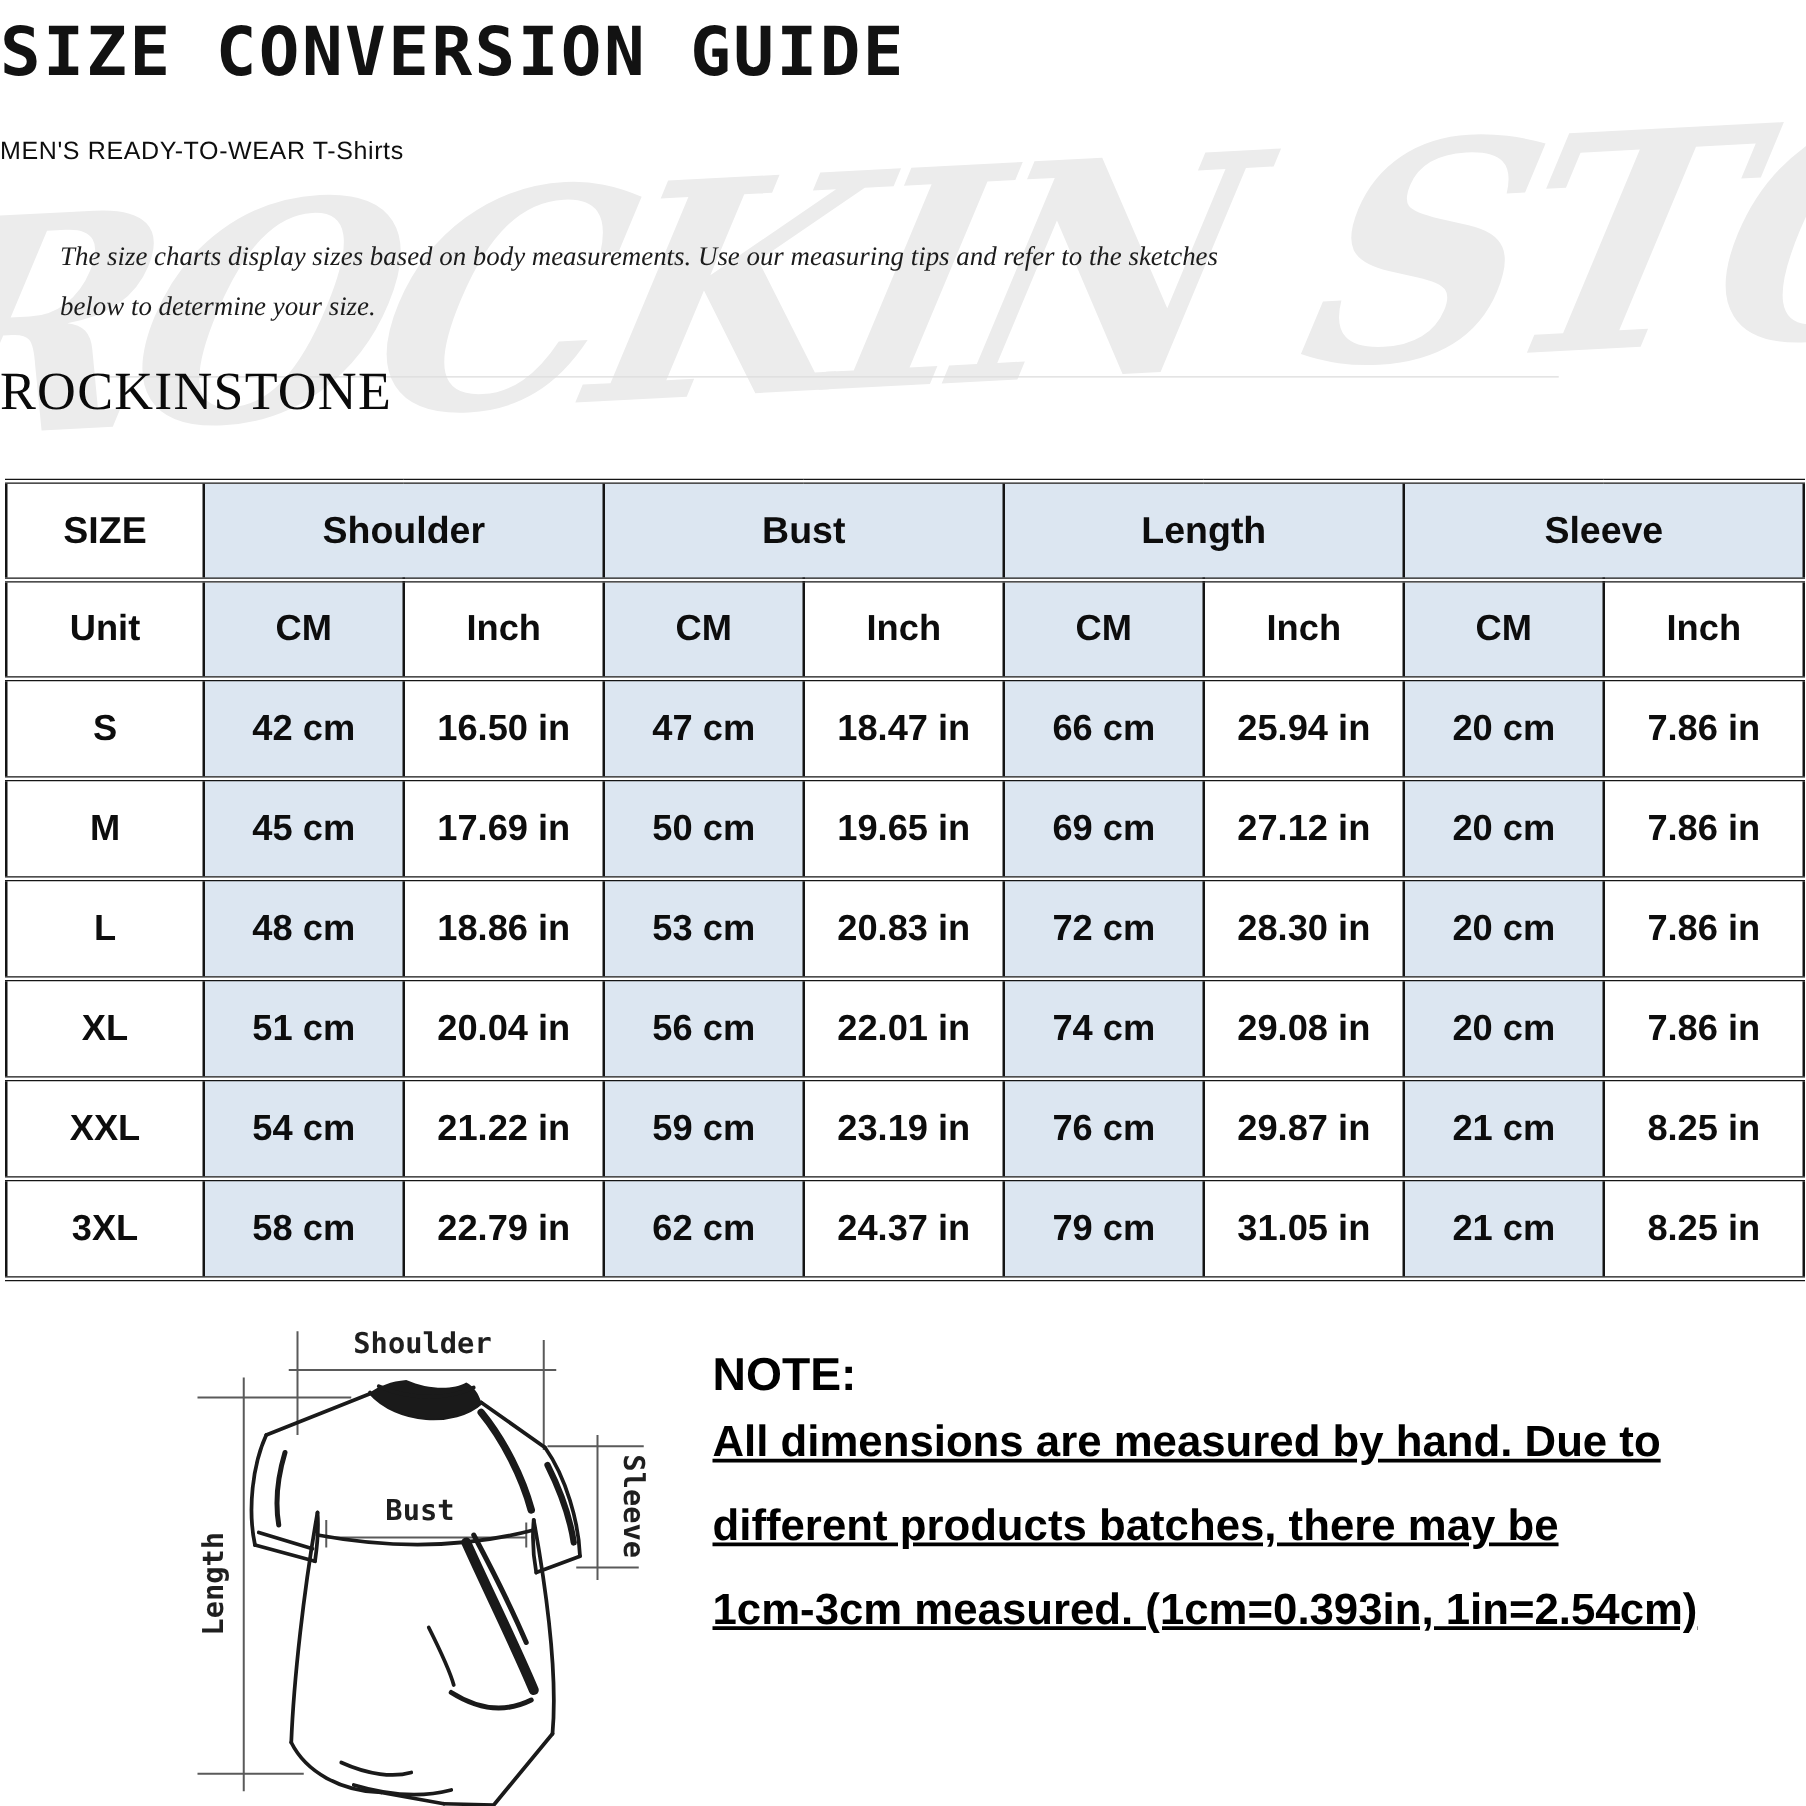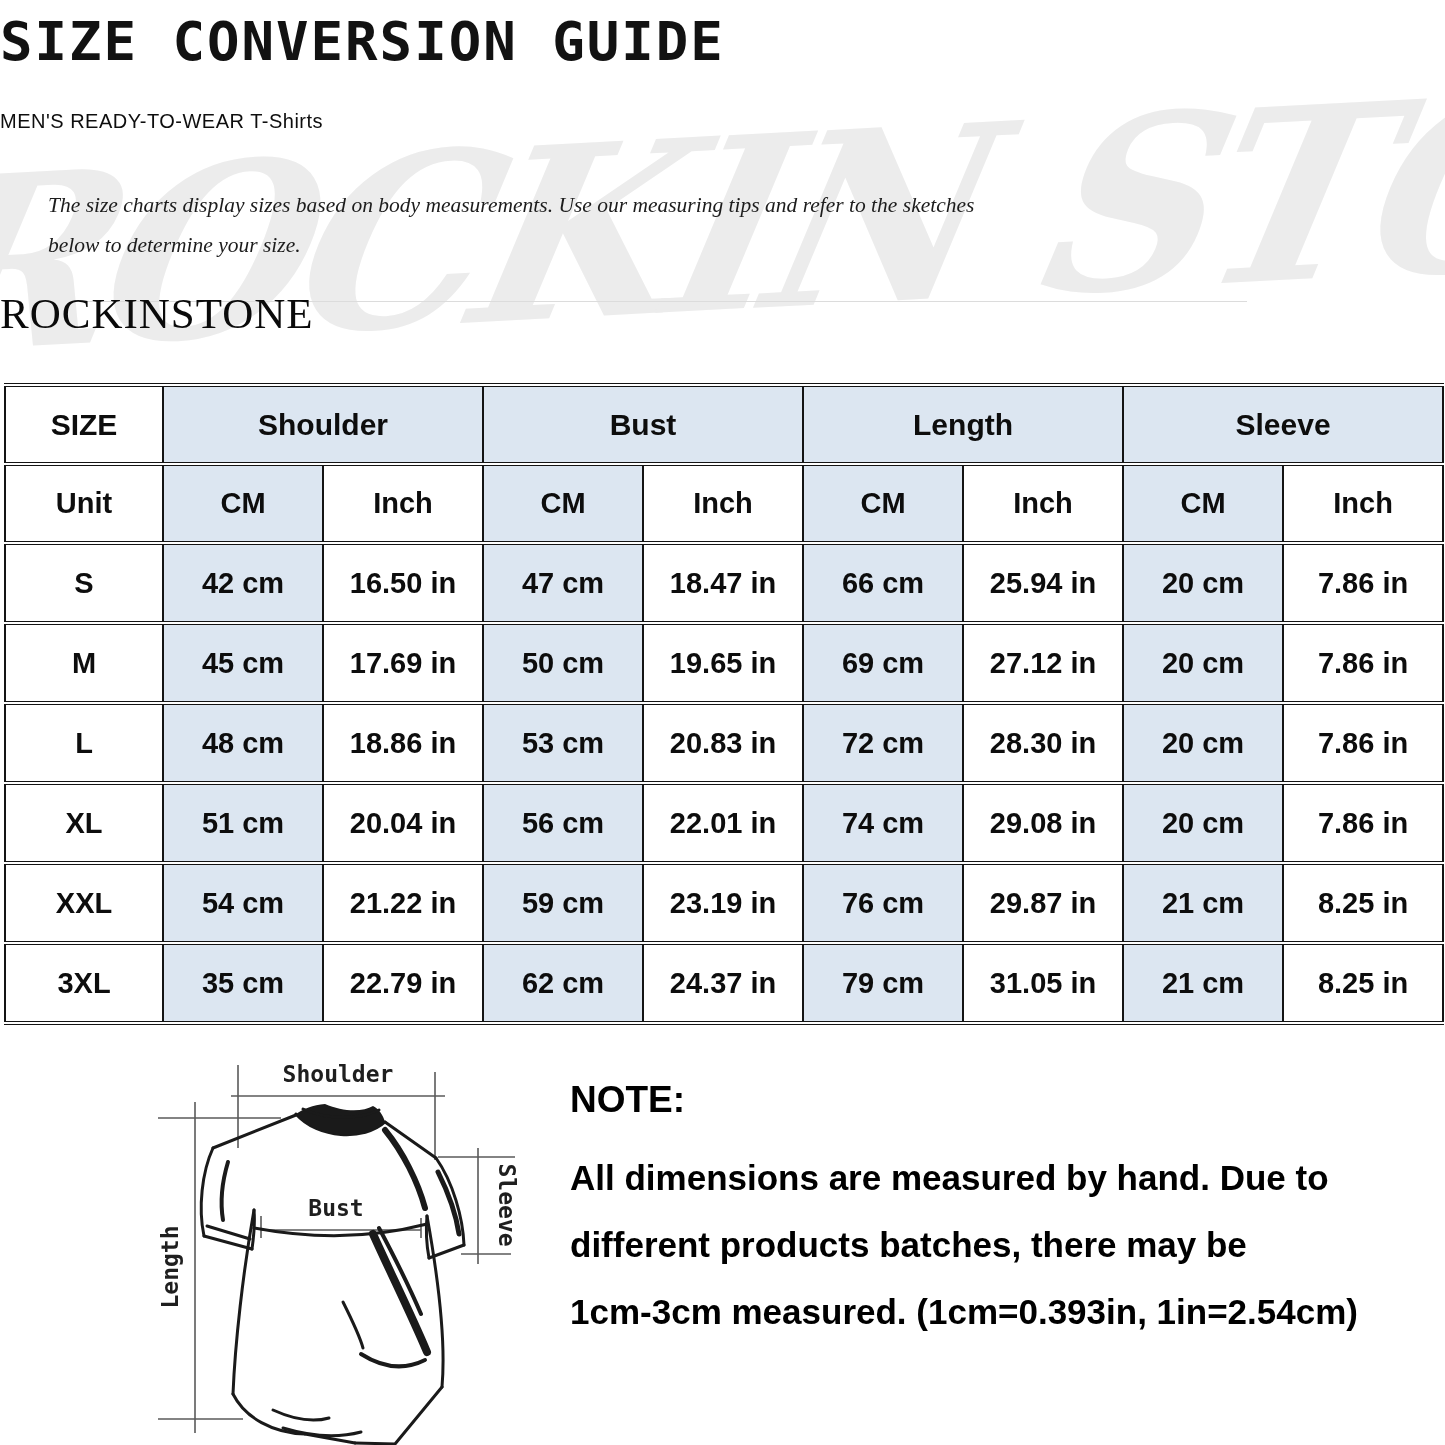--- a/index.html
+++ b/index.html
@@ -46,22 +46,22 @@
   .size-table tr.hdr  { height:79px; }
   .size-table tr.row  { height:80px; }
   .size-table th { font-size:30px;text-align:center; }
   .size-table td { font-size:29px; }
   .c-blue { background:#dce6f1; }
   .c-white { background:#ffffff; }
 
   .shirt-svg { left:133px; top:1052px; z-index:2; }
 
   .note { left:570px; top:1080px; width:830px; font-weight:bold; color:#000; z-index:2; }
-  .note-title { font-size:37px; line-height:40px; margin-bottom:24px; }
-  .note-line  { font-size:35px; line-height:67px; white-space:nowrap; }
+  .note-title { font-size:37px; line-height:40px; }
+  .note-line  { font-size:35px; line-height:67px; white-space:nowrap;text-decoration:underline; }
 </style>
 </head>
 <body>
 
 <div class="page">
 
   <div class="abs watermark">ROCKIN STONE</div>
   <div class="abs divider-faint"></div>
 
   <div class="abs center title">SIZE CONVERSION GUIDE</div>
@@ -153,21 +153,21 @@
       <td class="c-white">21.22 in</td>
       <td class="c-blue">59 cm</td>
       <td class="c-white">23.19 in</td>
       <td class="c-blue">76 cm</td>
       <td class="c-white">29.87 in</td>
       <td class="c-blue">21 cm</td>
       <td class="c-white">8.25 in</td>
     </tr>
     <tr class="row">
       <td class="c-white">3XL</td>
-      <td class="c-blue">35 cm</td>
+      <td class="c-blue">58 cm</td>
       <td class="c-white">22.79 in</td>
       <td class="c-blue">62 cm</td>
       <td class="c-white">24.37 in</td>
       <td class="c-blue">79 cm</td>
       <td class="c-white">31.05 in</td>
       <td class="c-blue">21 cm</td>
       <td class="c-white">8.25 in</td>
     </tr>
   </tbody>
     </table>

